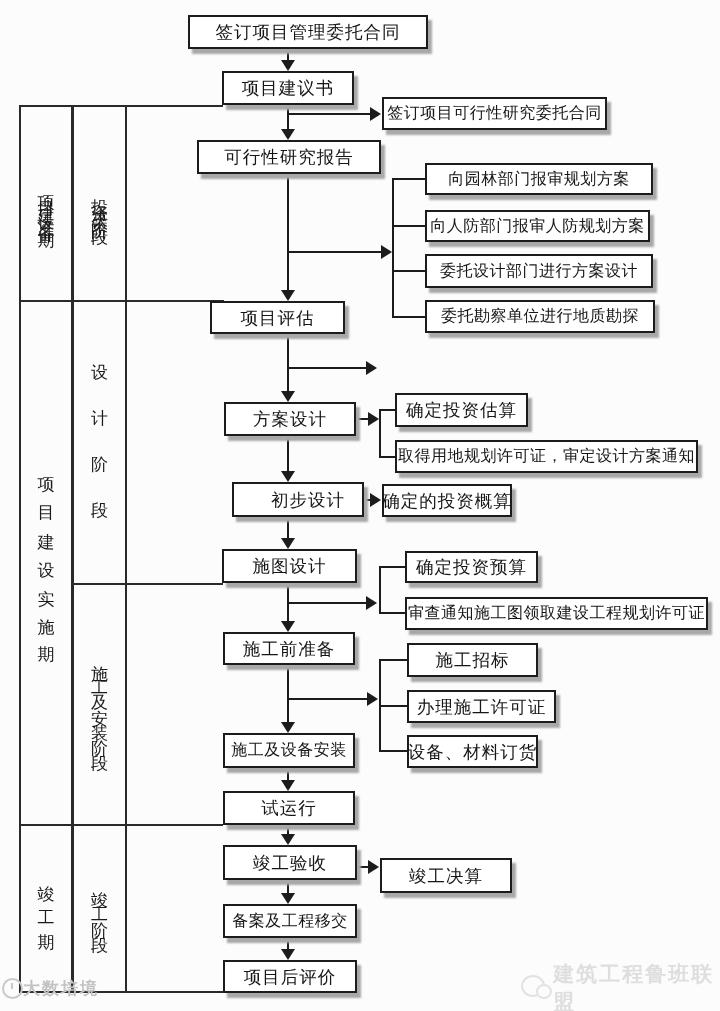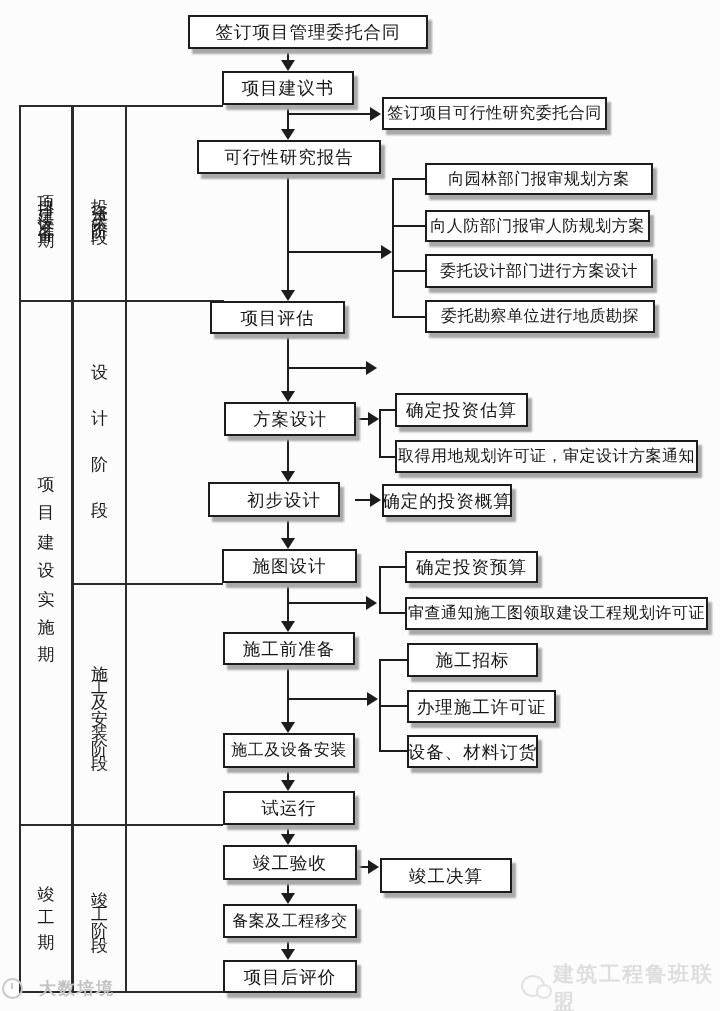--- a/index.html
+++ b/index.html
@@ -17,21 +17,21 @@
   .node.sm{font-size:16px;letter-spacing:0.5px;}
   .hl{position:absolute;height:2px;background:#1c1c1c;z-index:1;}
   .vl{position:absolute;width:2px;background:#1c1c1c;z-index:1;}
   .tl{position:absolute;background:#2a2a2a;z-index:0;}
   .ad{position:absolute;width:0;height:0;border-left:7px solid transparent;
       border-right:7px solid transparent;border-top:11px solid #1c1c1c;z-index:2;}
   .ar{position:absolute;width:0;height:0;border-top:7px solid transparent;
       border-bottom:7px solid transparent;border-left:11px solid #1c1c1c;z-index:2;}
   .vcell{position:absolute;display:flex;align-items:center;justify-content:center;z-index:2;}
   .vtext{writing-mode:vertical-rl;text-orientation:upright;font-size:17px;color:#1b1b1b;}
-  .wm-bl{position:absolute;left:2px;top:977px;display:flex;align-items:center;gap:16px;
+  .wm-bl{position:absolute;left:2px;top:977px;display:flex;align-items:center;gap:0;
          color:#c3c3c3;font-size:17px;font-weight:bold;letter-spacing:2px;z-index:4;}
   .wm-bl .clock{width:17px;height:17px;border:2px solid #c9c9c9;border-radius:50%;
          position:relative;}
   .wm-bl .clock:after{content:"";position:absolute;left:7px;top:3px;width:2px;height:6px;background:#c9c9c9;}
   .wm-br{position:absolute;left:521px;top:960px;display:flex;align-items:center;gap:5px;
          color:#dedede;font-size:21px;font-weight:bold;letter-spacing:2px;z-index:4;}
   .wm-br .bub{position:relative;width:30px;height:26px;}
   .wm-br .bub .c1{position:absolute;left:0;top:0;width:20px;height:18px;border-radius:50%;
          border:2px solid #e2e2e2;}
   .wm-br .bub .c2{position:absolute;left:15px;top:9px;width:12px;height:11px;border-radius:50%;
@@ -71,21 +71,21 @@
   </div>
   <div class="vcell" style="left:74px;top:826px;width:51px;height:163px;">
     <span class="vtext" style="letter-spacing:15px;">竣工阶段</span>
   </div>
 
   <div class="node" style="left:222px;top:71px;width:132px;height:34px;">项目建议书</div>
   <div class="node" style="left:188px;top:15px;width:240px;height:34px;">签订项目管理委托合同</div>
   <div class="node" style="left:197px;top:140px;width:184px;height:34px;">可行性研究报告</div>
   <div class="node" style="left:210px;top:301px;width:135px;height:33px;">项目评估</div>
   <div class="node" style="left:224px;top:402px;width:132px;height:34px;">方案设计</div>
-  <div class="node" style="left:208px;top:482px;width:132px;height:35px;padding-left:20px;">初步设计</div>
+  <div class="node" style="left:232px;top:482px;width:132px;height:35px;padding-left:20px;">初步设计</div>
   <div class="node" style="left:222px;top:549px;width:135px;height:34px;">施图设计</div>
   <div class="node" style="left:223px;top:632px;width:132px;height:33px;">施工前准备</div>
   <div class="node sm" style="left:223px;top:733px;width:132px;height:35px;">施工及设备安装</div>
   <div class="node" style="left:223px;top:791px;width:132px;height:34px;">试运行</div>
   <div class="node" style="left:223px;top:845px;width:134px;height:35px;">竣工验收</div>
   <div class="node sm" style="left:223px;top:904px;width:134px;height:34px;">备案及工程移交</div>
   <div class="node" style="left:223px;top:960px;width:134px;height:33px;">项目后评价</div>
 
   <div class="node sm" style="left:382px;top:97px;width:225px;height:33px;">签订项目可行性研究委托合同</div>
   <div class="node sm" style="left:425px;top:163px;width:228px;height:32px;">向园林部门报审规划方案</div>

